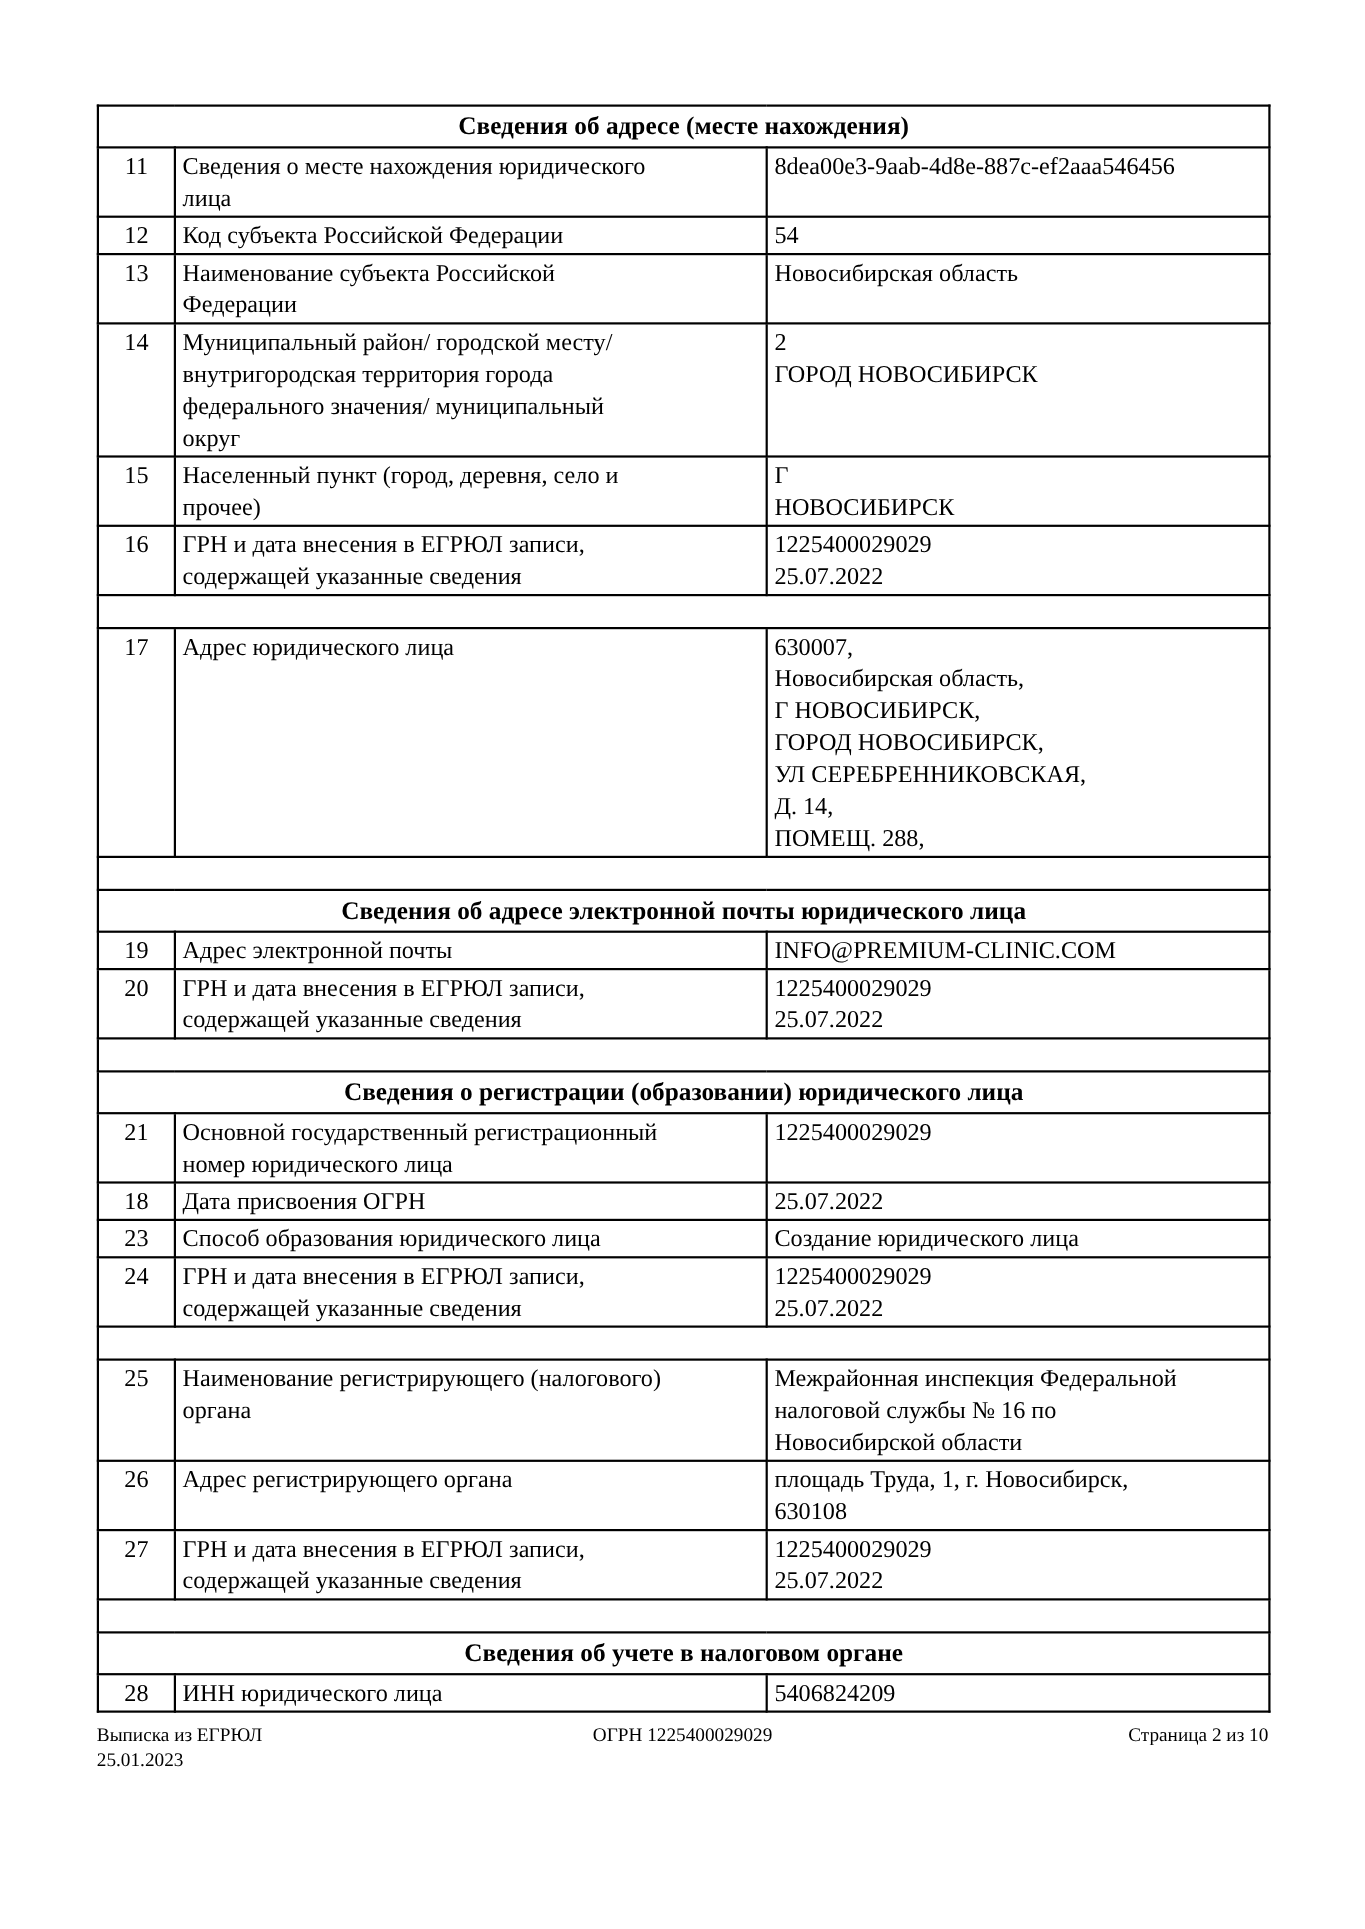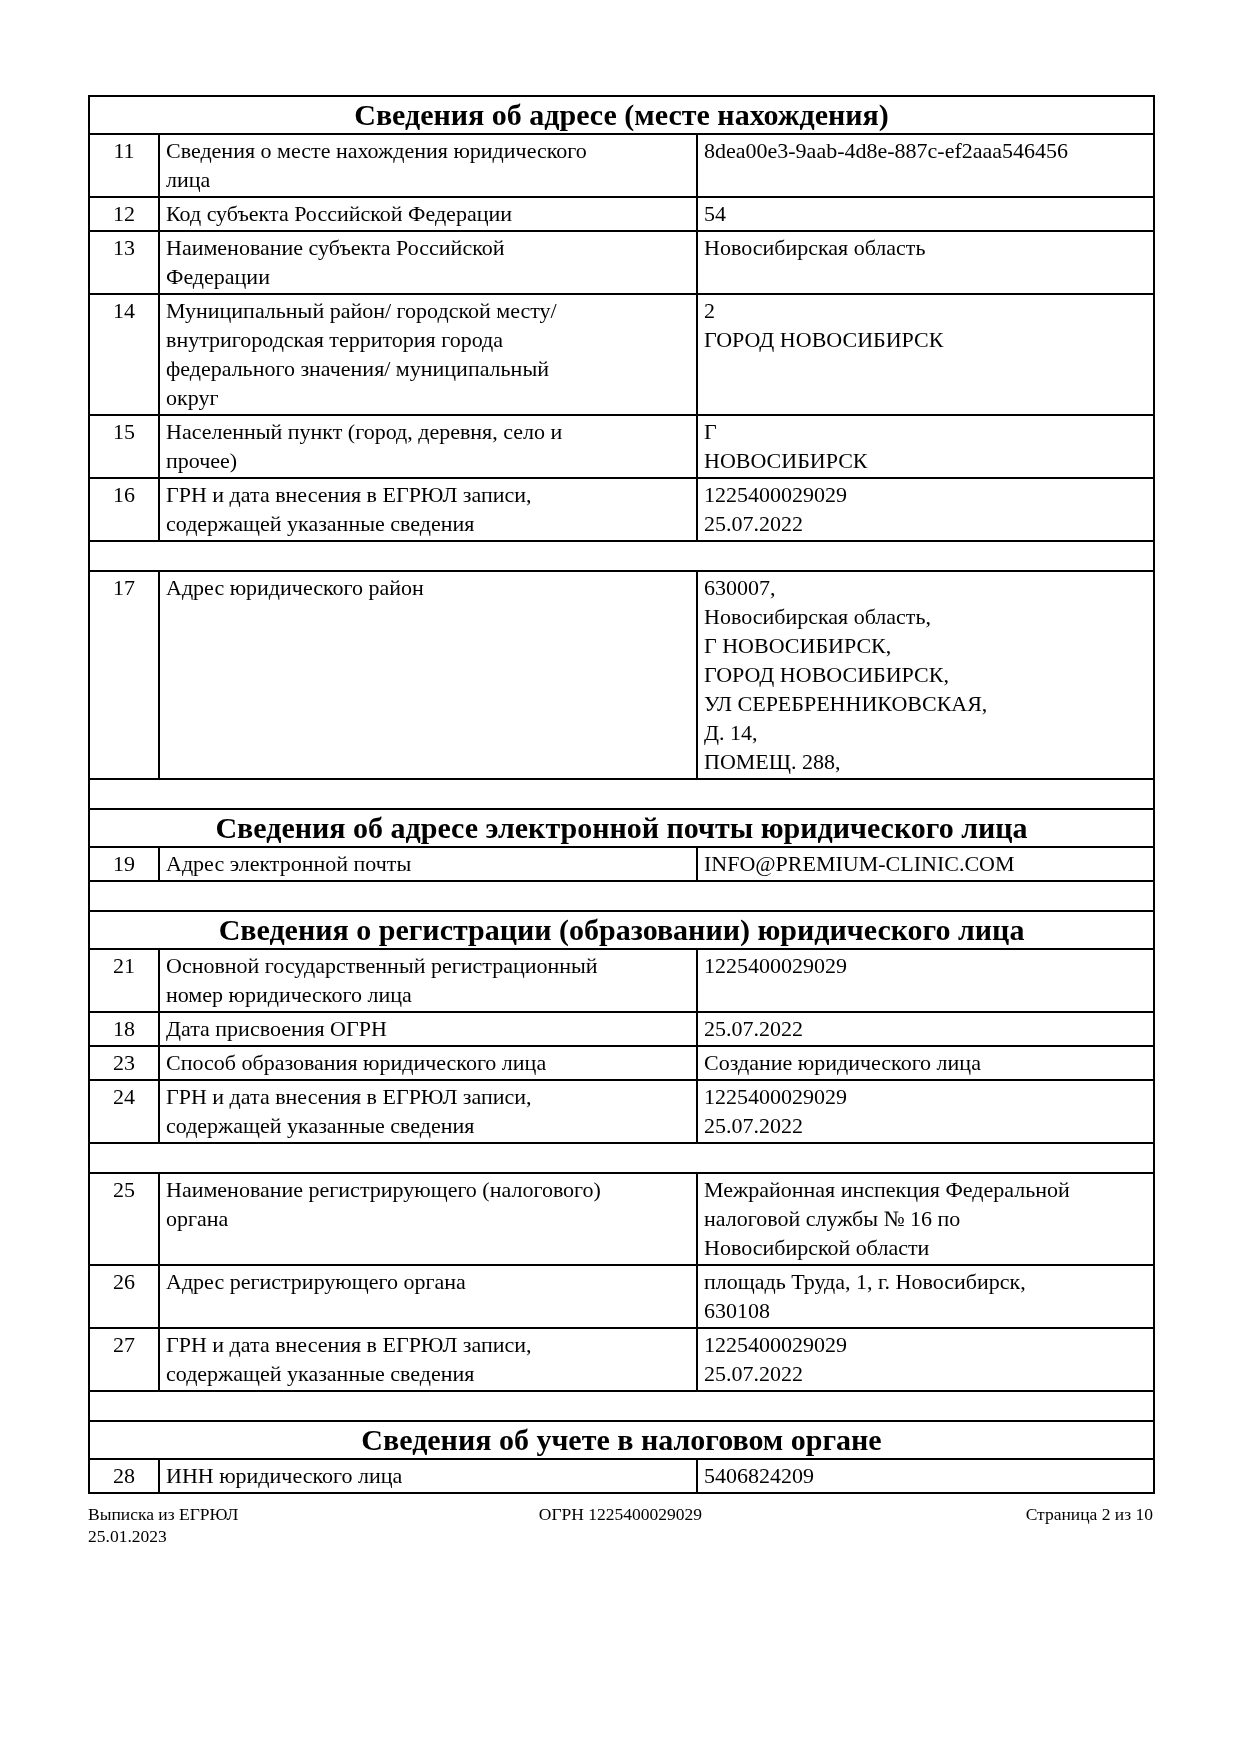--- a/index.html
+++ b/index.html
@@ -37,21 +37,21 @@
   }
   table.egrul td.num {
     text-align: center;
     padding-left: 1px;
     padding-right: 1px;
     border-radius: 21px;
   }
   table.egrul td.section {
     font-weight: bold;
     text-align: center;
-    font-size: 30px;
+    font-size: 23px;
     line-height: 29px;
     padding: 3px 4px 4px 4px;
     white-space: normal;
   }
   table.egrul td.spacer-cell {
     height: 28px;
     padding: 0;
   }
   .page-footer {
     width: 1065px;
@@ -123,39 +123,46 @@
           <td class="label">ГРН и дата внесения в ЕГРЮЛ записи,
 содержащей указанные сведения</td>
           <td class="value">1225400029029
 25.07.2022</td>
         </tr>
         <tr>
           <td colspan="3" class="spacer-cell"></td>
         </tr>
         <tr>
           <td class="num">17</td>
-          <td class="label">Адрес юридического район</td>
+          <td class="label">Адрес юридического лица</td>
           <td class="value">630007,
 Новосибирская область,
 Г НОВОСИБИРСК,
 ГОРОД НОВОСИБИРСК,
 УЛ СЕРЕБРЕННИКОВСКАЯ,
 Д. 14,
 ПОМЕЩ. 288,</td>
         </tr>
         <tr>
           <td colspan="3" class="spacer-cell"></td>
         </tr>
         <tr>
           <td colspan="3" class="section">Сведения об адресе электронной почты юридического лица</td>
         </tr>
         <tr>
           <td class="num">19</td>
           <td class="label">Адрес электронной почты</td>
           <td class="value">INFO@PREMIUM-CLINIC.COM</td>
+        </tr>
+        <tr>
+          <td class="num">20</td>
+          <td class="label">ГРН и дата внесения в ЕГРЮЛ записи,
+содержащей указанные сведения</td>
+          <td class="value">1225400029029
+25.07.2022</td>
         </tr>
         <tr>
           <td colspan="3" class="spacer-cell"></td>
         </tr>
         <tr>
           <td colspan="3" class="section">Сведения о регистрации (образовании) юридического лица</td>
         </tr>
         <tr>
           <td class="num">21</td>
           <td class="label">Основной государственный регистрационный

